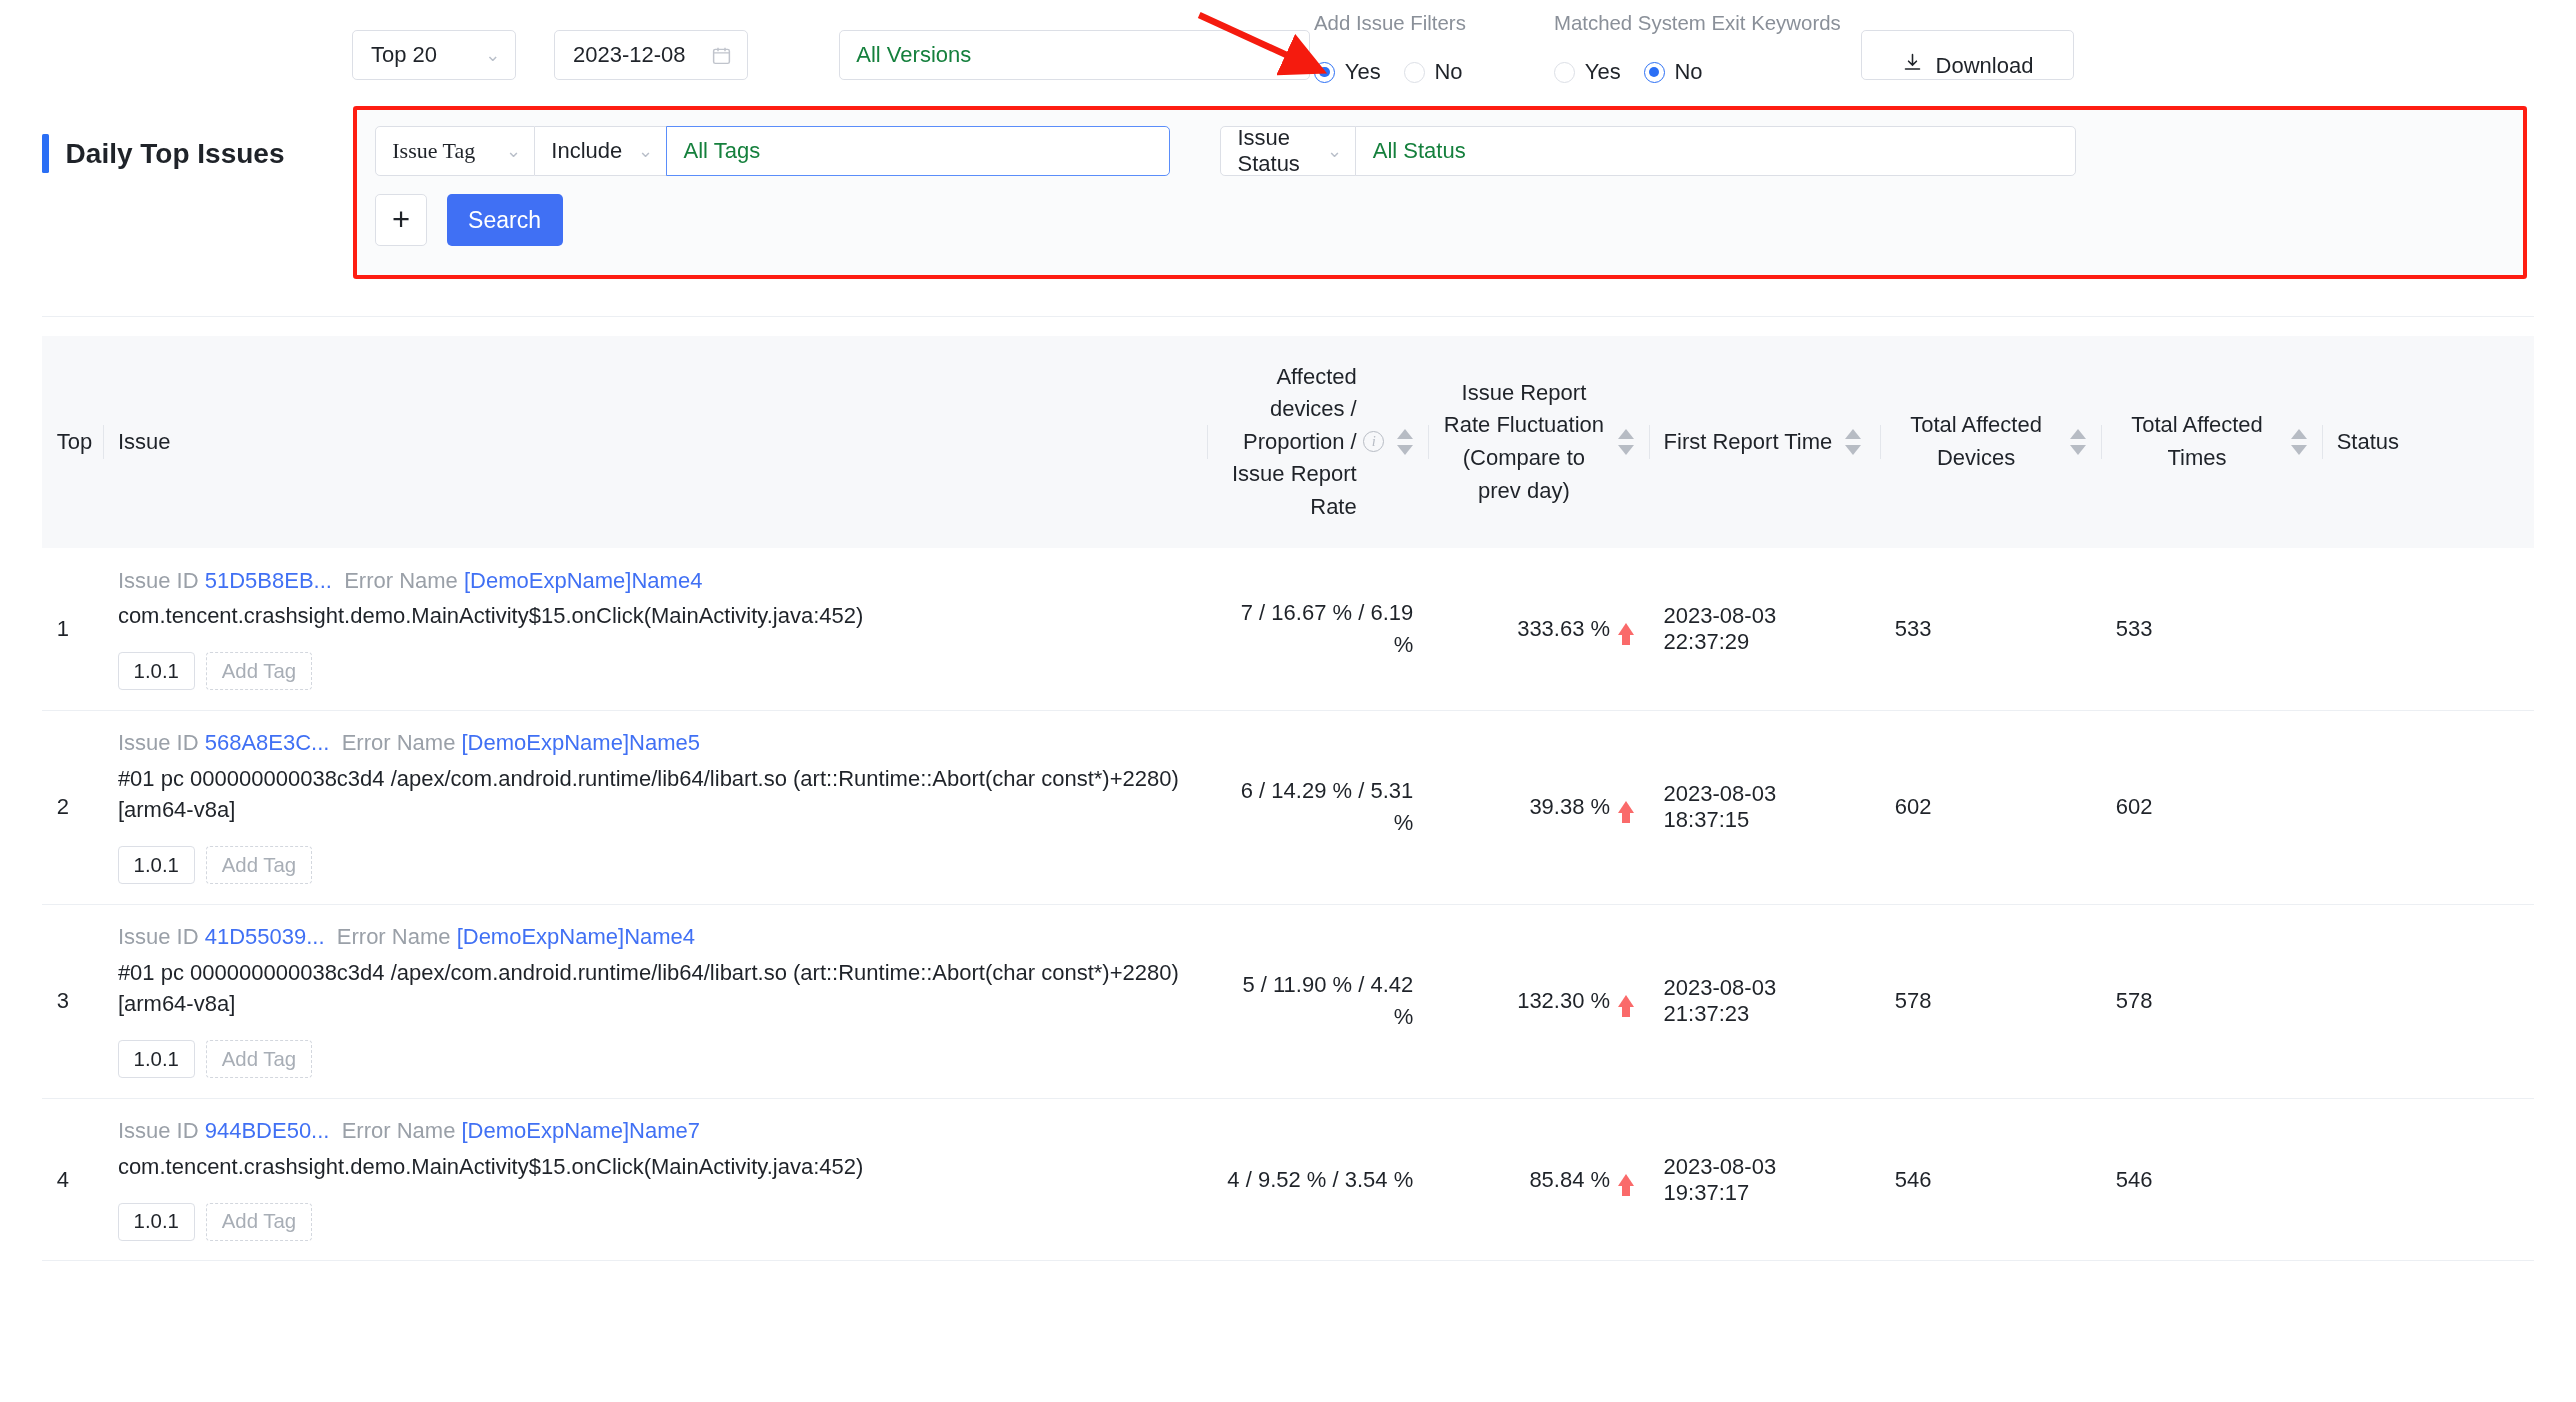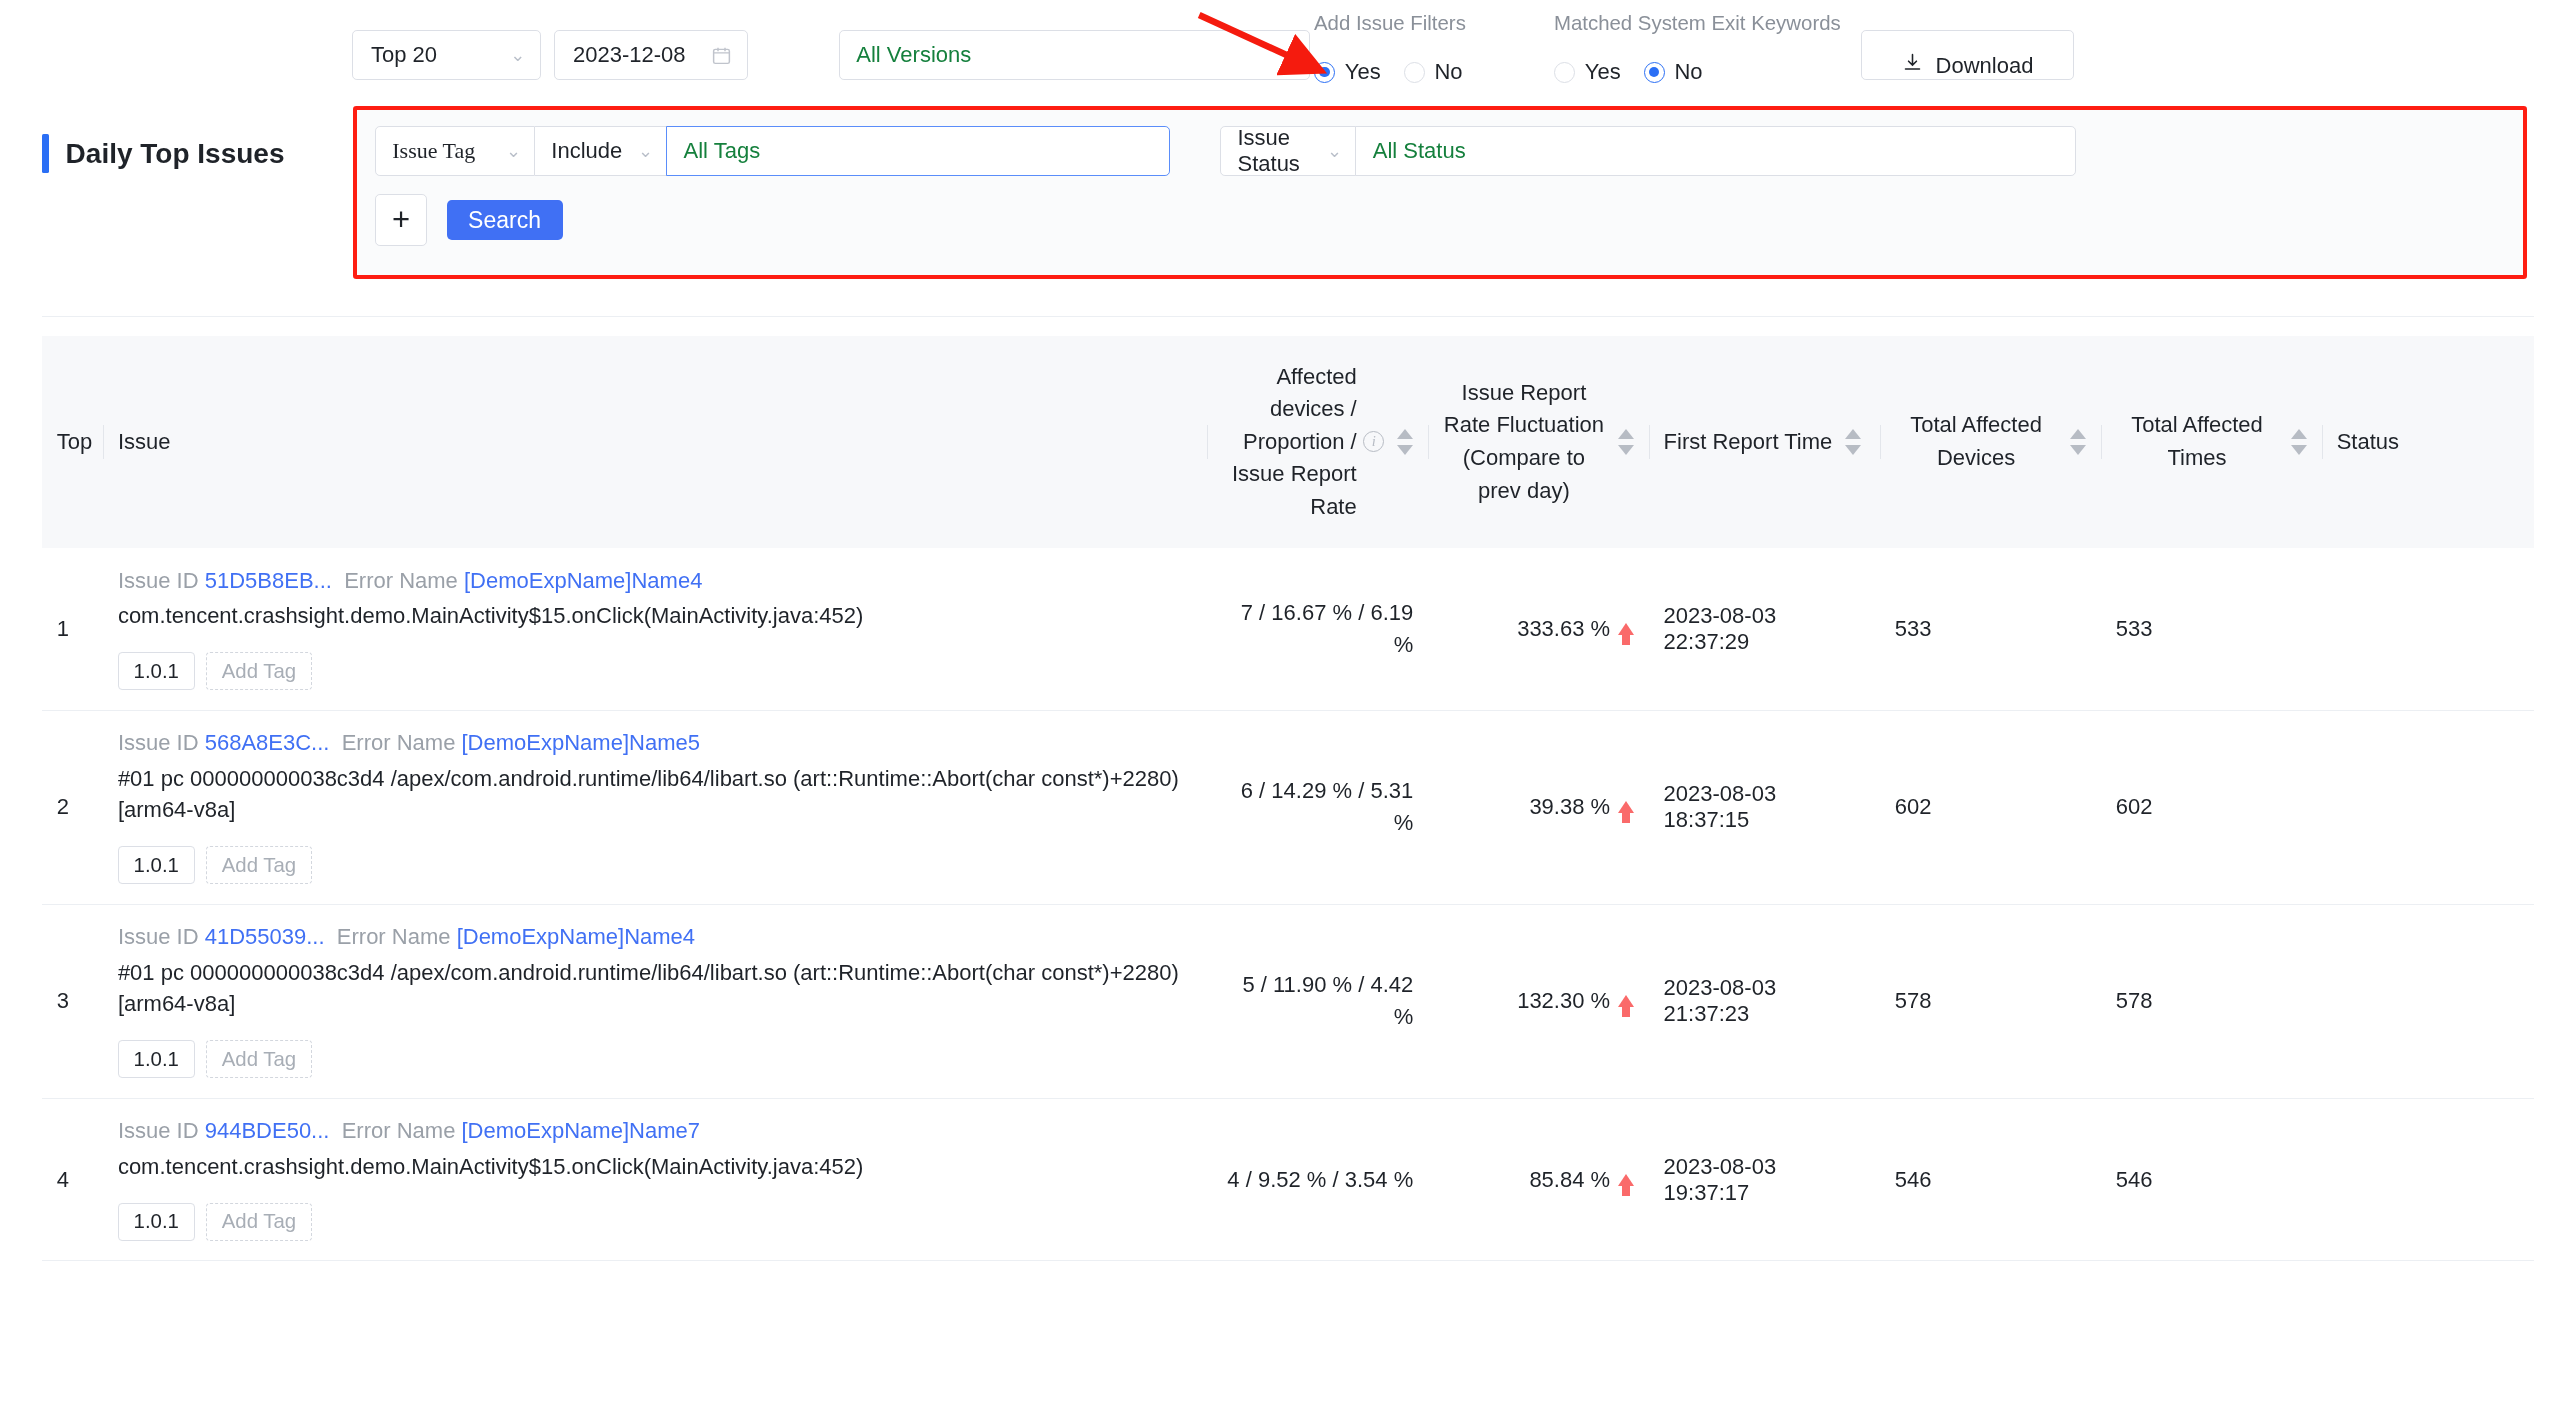--- a/index.html
+++ b/index.html
@@ -36,21 +36,21 @@
     justify-content: space-between;
     font-size: 22px;
     color: #1f2329;
   }
   .caret {
     color: #b9bfc9;
     font-size: 18px;
     margin-left: 11.4px;
     line-height: 1;
   }
-  .sel-top20 { left: 352px; top: 30px; width: 189px; }
+  .sel-top20 { left: 352px; top: 30px; width: 164px; }
   .sel-date  { left: 554px; top: 30px; width: 194px; }
   .sel-vers  { left: 839px; top: 30px; width: 471px; }
   .ph { color: #15803d; font-size: 22px; }
   .cal-icon { margin-left: auto; color: #c0c4cc; display:flex; }
 
   .radio-group {
     position: absolute;
     display: flex;
     flex-direction: column;
   }
@@ -151,21 +151,21 @@
   .plus-btn {
     width: 52px; height: 52px;
     border: 0.8px solid #dcdfe6;
     border-radius: 4.9px;
     background: #fff;
     display: flex; align-items: center; justify-content: center;
     font-size: 31px; color: #1f2329;
     cursor: pointer;
   }
   .search-btn {
-    width: 116px; height: 40px;
+    width: 116px; height: 52px;
     background: #4070f4;
     border-radius: 4.9px;
     color: #fff;
     font-size: 23px;
     display: flex; align-items: center; justify-content: center;
     cursor: pointer;
     border: none;
     font-family: "Liberation Sans", sans-serif;
   }
 

